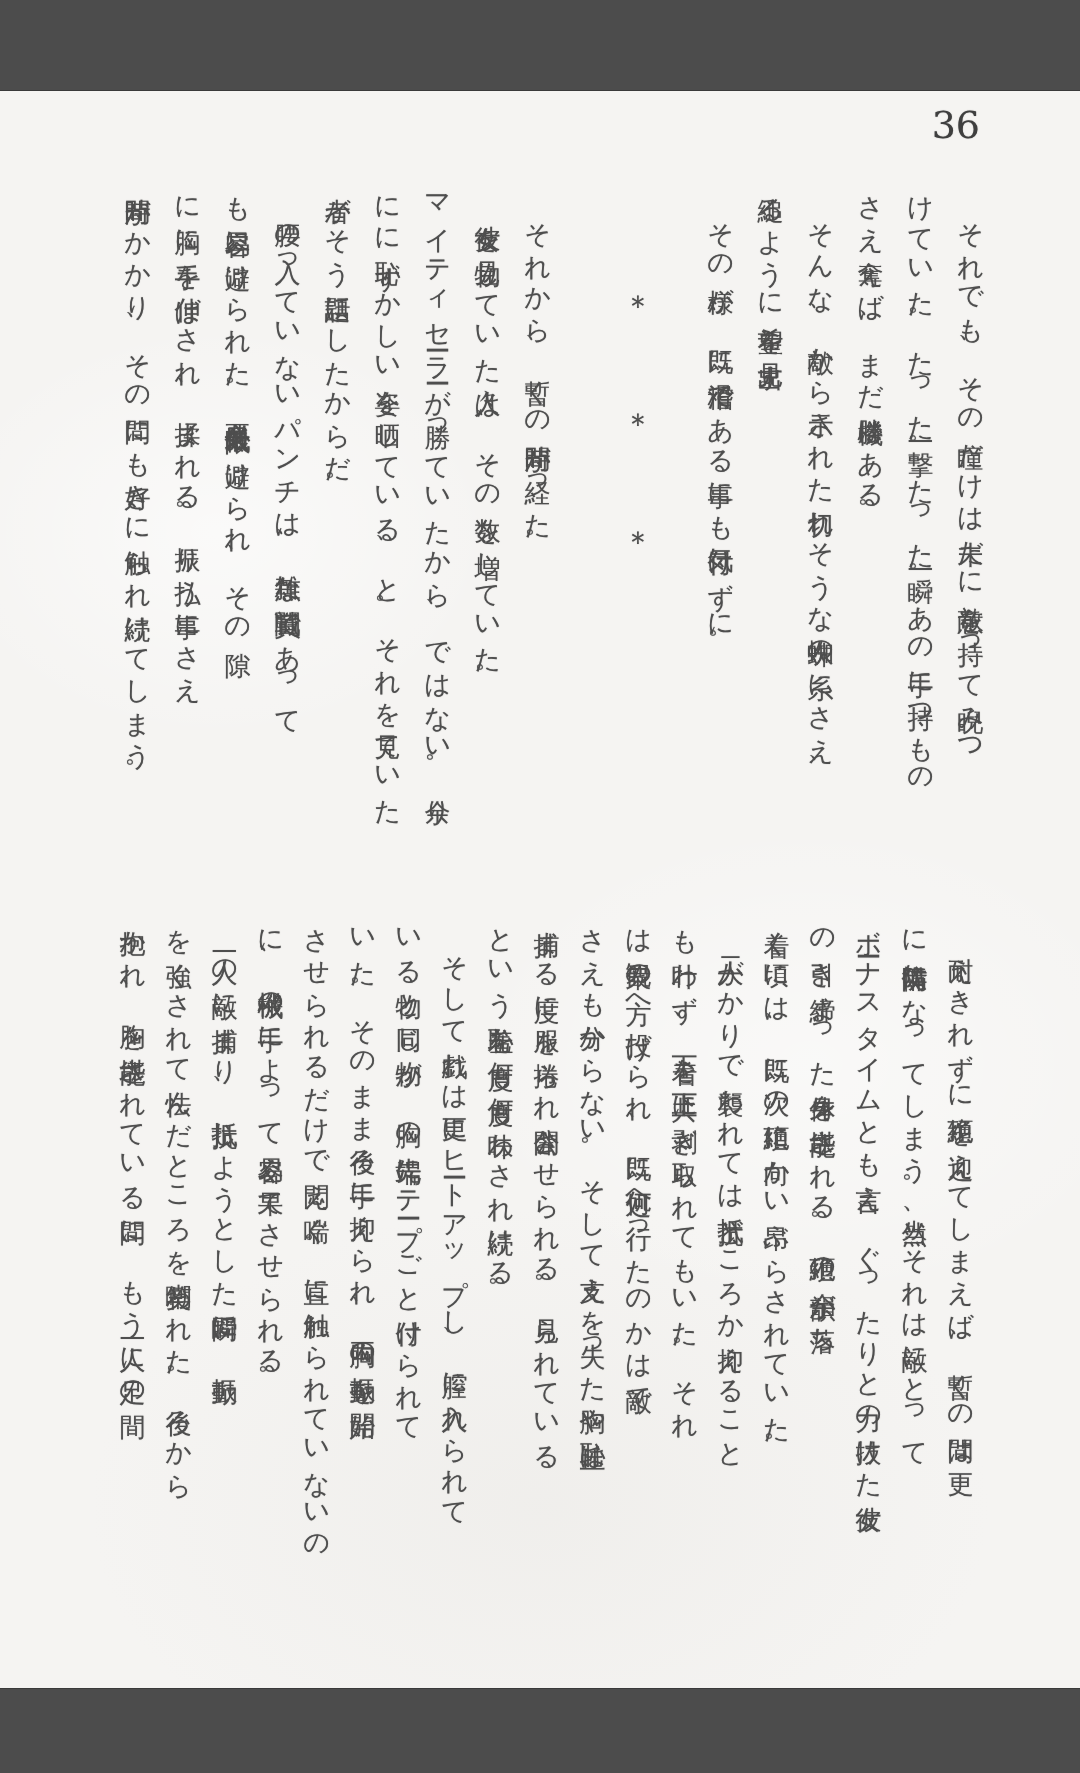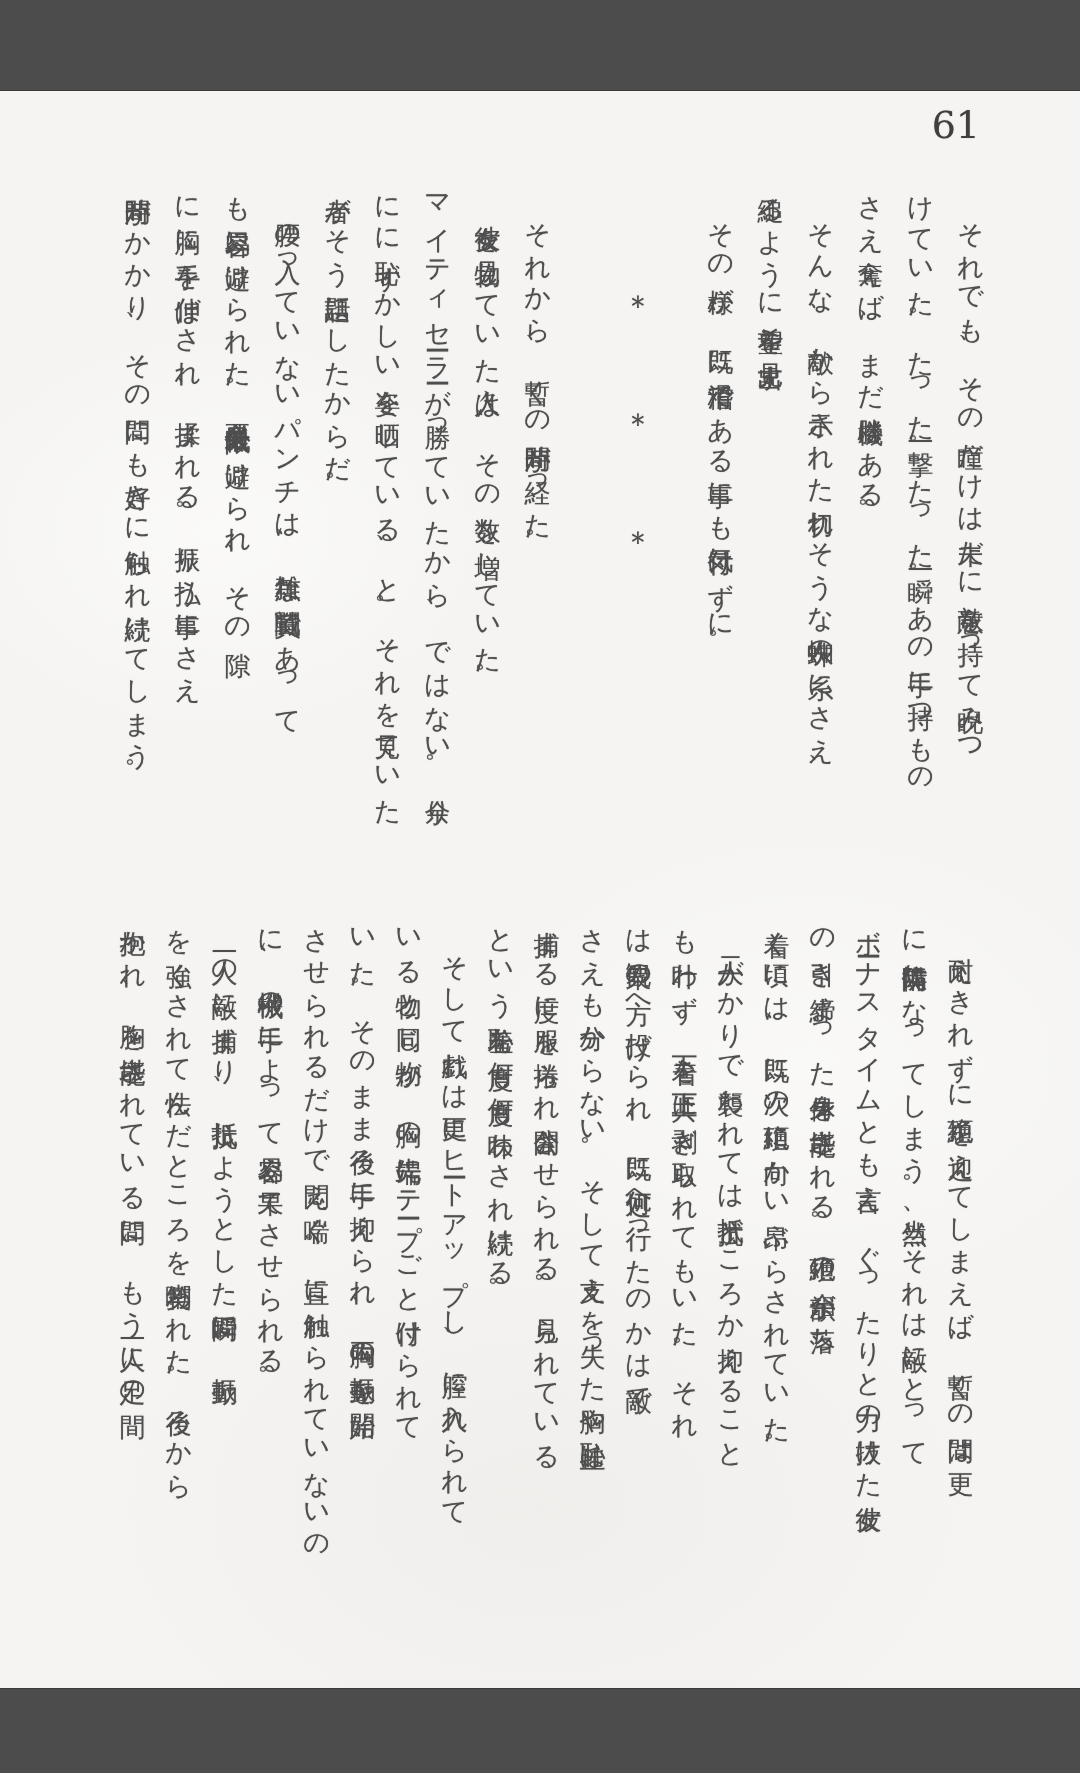--- a/index.html
+++ b/index.html
@@ -47,21 +47,21 @@
   }
   .asterisk-col .ast + .ast { margin-top: 86px; }
 </style>
 </head>
 <body>
 
 <div>
 
   <div class="bar bar-top"></div>
 
-  <div class="page-number">61</div>
+  <div class="page-number">36</div>
 
   <div class="vblock top-block">
     <p class="col indent">それでも、その瞳だけは未だに敵意を持って睨みつ</p>
     <p class="col">けていた。たった一撃。たった一瞬。あの手に持つもの</p>
     <p class="col">さえ奪えば、まだ勝機はある。</p>
     <p class="col indent">そんな、敵から示された切れそうな蜘蛛の糸にさえ、</p>
     <p class="col">縋るように希望を見出す。</p>
     <p class="col indent gap-wide-left">その様が、既に滑稽である事にも気付けずに。</p>
 
     <p class="col asterisk-col"><span class="ast">＊</span><span class="ast">＊</span><span class="ast">＊</span></p>

